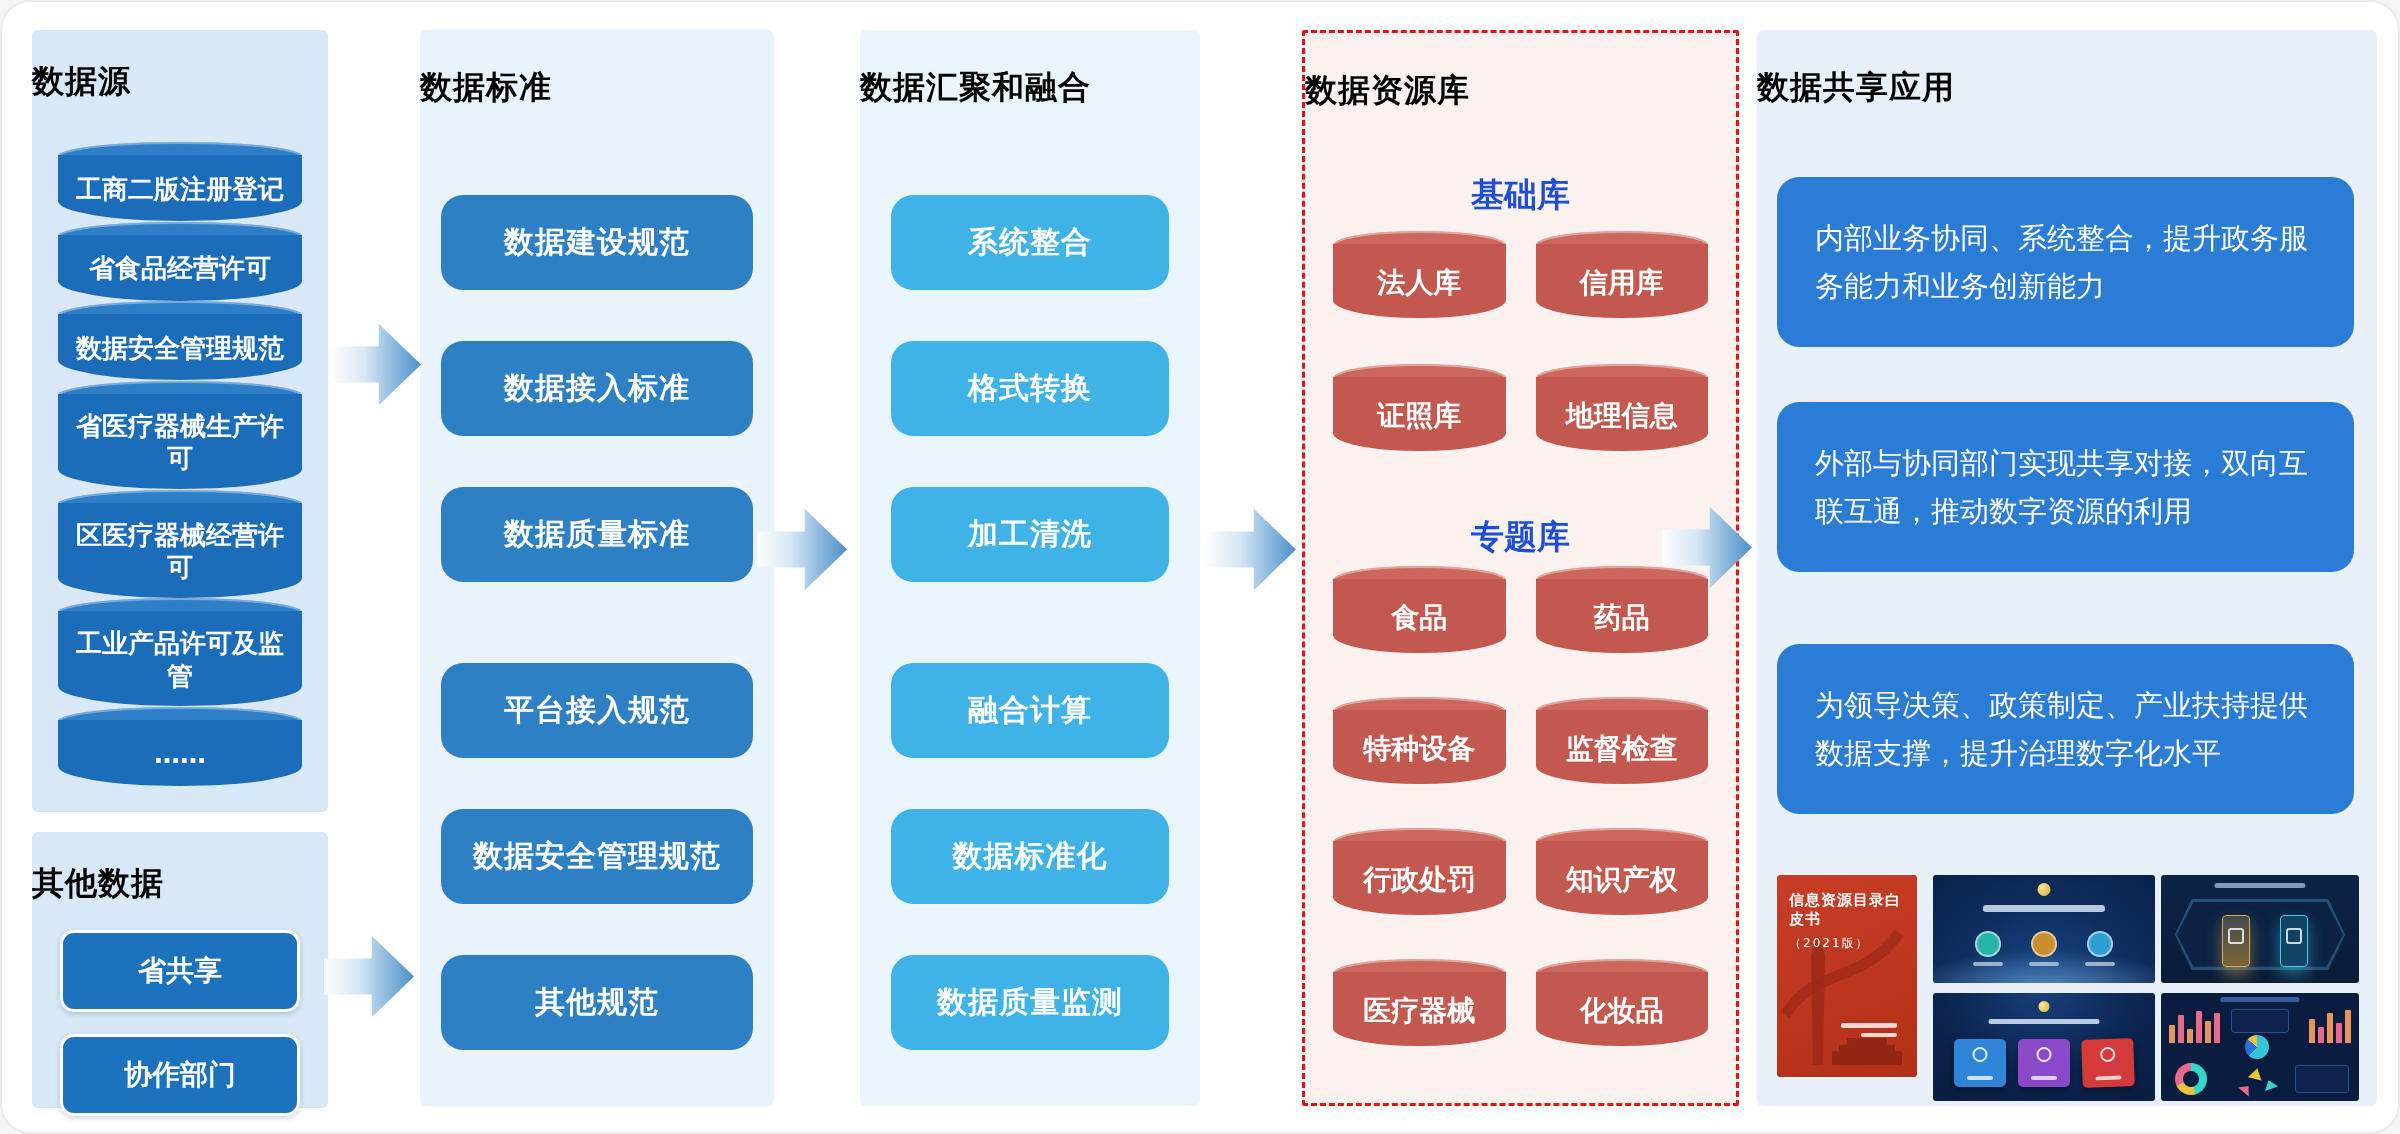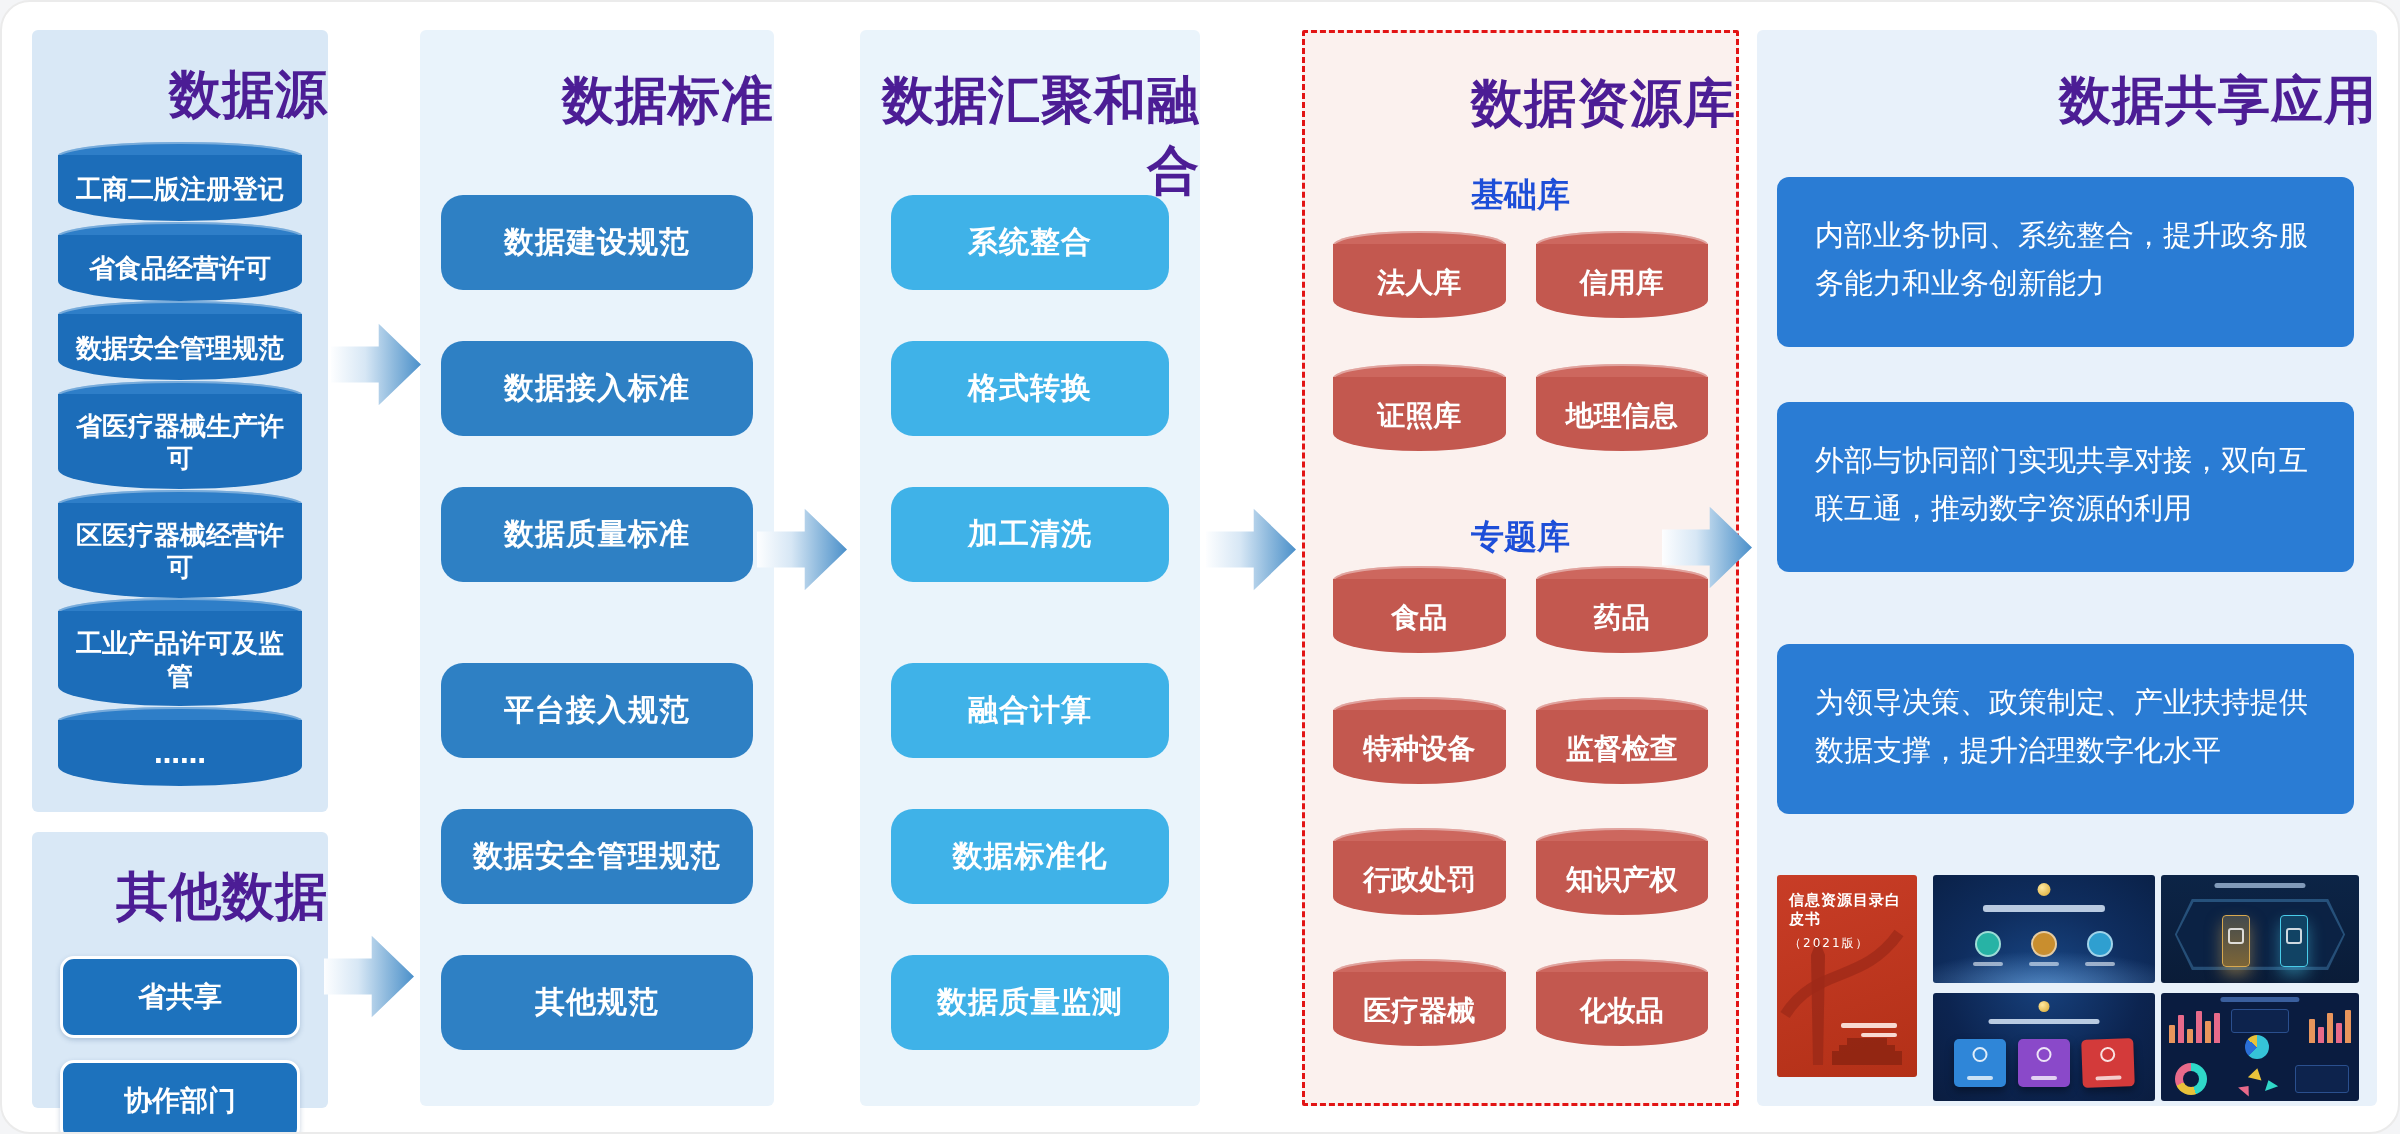--- a/index.html
+++ b/index.html
@@ -2,21 +2,21 @@
 <html><head>
 <meta charset="utf-8">
 <style>
   html,body { margin:0; padding:0; background:#f4f5f7; }
   body { font-family:"DejaVu Sans","Liberation Sans",sans-serif; }
   #canvas {
     position:relative; width:2400px; height:1134px; background:#ffffff;
     border:2px solid #ebebeb; border-radius:30px; overflow:hidden; box-sizing:border-box;
   }
   .panel { position:absolute; border-radius:6px; box-sizing:border-box; }
-  .col-title { text-align:right; font-weight:bold; font-size:52px; color:#4c1d95; letter-spacing:1px; }
+  .col-title { text-align:left; font-weight:bold; font-size:32px; color:#000000; letter-spacing:1px; }
 
   
   #panel-sources      { left:30px;  top:28px;  width:296px; height:782px;  background:#d9e8f6; }
   #panel-other        { left:30px;  top:830px; width:296px; height:276px;  background:#d9e8f6; }
   #panel-standards    { left:418px; top:28px;  width:354px; height:1076px; background:#e9f3fb; }
   #panel-aggregation  { left:858px; top:28px;  width:340px; height:1076px; background:#eaf4fb; }
   #panel-repository   { left:1300px;top:28px;  width:437px; height:1076px; background:#fbf1ee; border:3px dashed #e21414; border-radius:2px; }
   #panel-sharing      { left:1755px;top:28px;  width:620px; height:1076px; background:#e8f1fa; }
   #panel-sources .col-title, #panel-other .col-title { padding-top:30px; }
   #panel-standards .col-title, #panel-aggregation .col-title,
@@ -66,23 +66,23 @@
     position:relative; background:#c3584f; border-radius:0 0 50% 50% / 0 0 18px 18px;
     color:#fff; font-weight:bold; font-size:28px; text-align:center;
     display:flex; align-items:center; justify-content:center; padding:16px 6px 12px; min-height:46px;
   }
   .rcyl-top { position:absolute; top:-13px; left:0; width:100%; height:28px;
               background:#cd675e; border-radius:50%; box-shadow:inset 0 2px 0 rgba(255,255,255,.4); }
   .rcyl-label { position:relative; z-index:1; }
 
   
   .share-card {
-    position:absolute; left:20px; right:23px; height:170px; border-radius:12px; background:#2a7cd4;
+    position:absolute; left:20px; right:23px; height:170px; border-radius:22px; background:#2a7cd4;
     color:#fff; font-size:29px; line-height:1.66; display:flex; align-items:center;
-    padding:10px 38px; box-sizing:border-box;font-family:Liberation Mono, monospace;
+    padding:10px 38px; box-sizing:border-box;
   }
   #share-card-0 { top:147px; }
   #share-card-1 { top:372px; }
   #share-card-2 { top:614px; }
 
   
   .arrow {
     position:absolute; width:90px; height:95px;
     background:linear-gradient(90deg,#fdfeff 0%,#d7e7f5 38%,#8db9dd 70%,#4b90ca 100%);
     clip-path:polygon(0 31%, 53% 31%, 53% 7%, 100% 50%, 53% 93%, 53% 69%, 0 69%);

